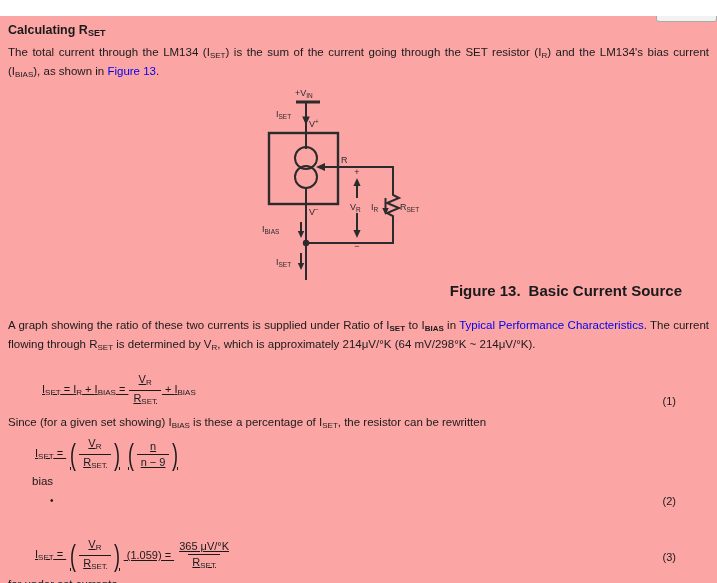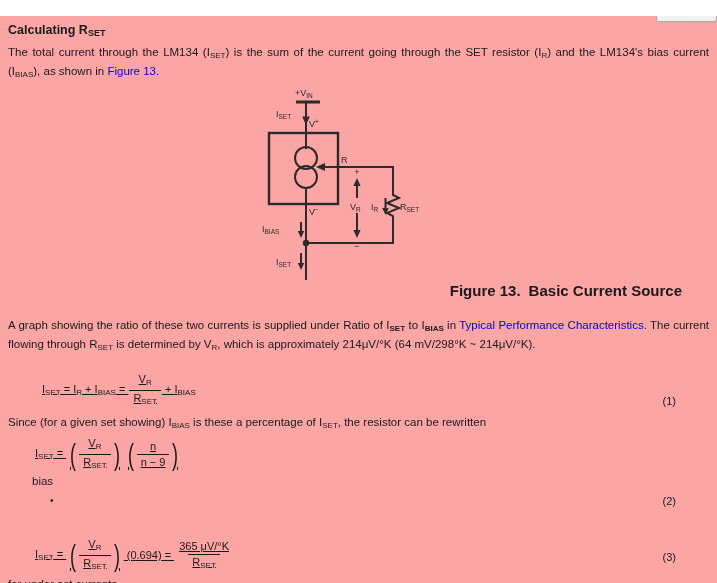--- a/index.html
+++ b/index.html
@@ -161,21 +161,21 @@
       <span class="pgroup">
         <span class="bigparen">(</span>
         <span class="pinner">
           <span class="frac">
             <span class="num"><span>V</span><span class="seg-sub">R</span></span>
             <span class="den"><span>R</span><span class="seg-sub">SET</span></span>
           </span>
         </span>
         <span class="bigparen">)</span>
       </span>
-      <span class="eqt"><span> (0.694) = </span></span>
+      <span class="eqt"><span> (1.059) = </span></span>
       <span class="frac">
         <span class="num"><span>365 μV/°K</span></span>
         <span class="den"><span>R</span><span class="seg-sub">SET</span></span>
       </span>
     </div>
   <div class="abs eqnum" style="right:41px;top:535px;">(3)</div>
 
   <div class="abs plain" style="left:8px;top:561px;">for under set currents.</div>
 
 </div>

